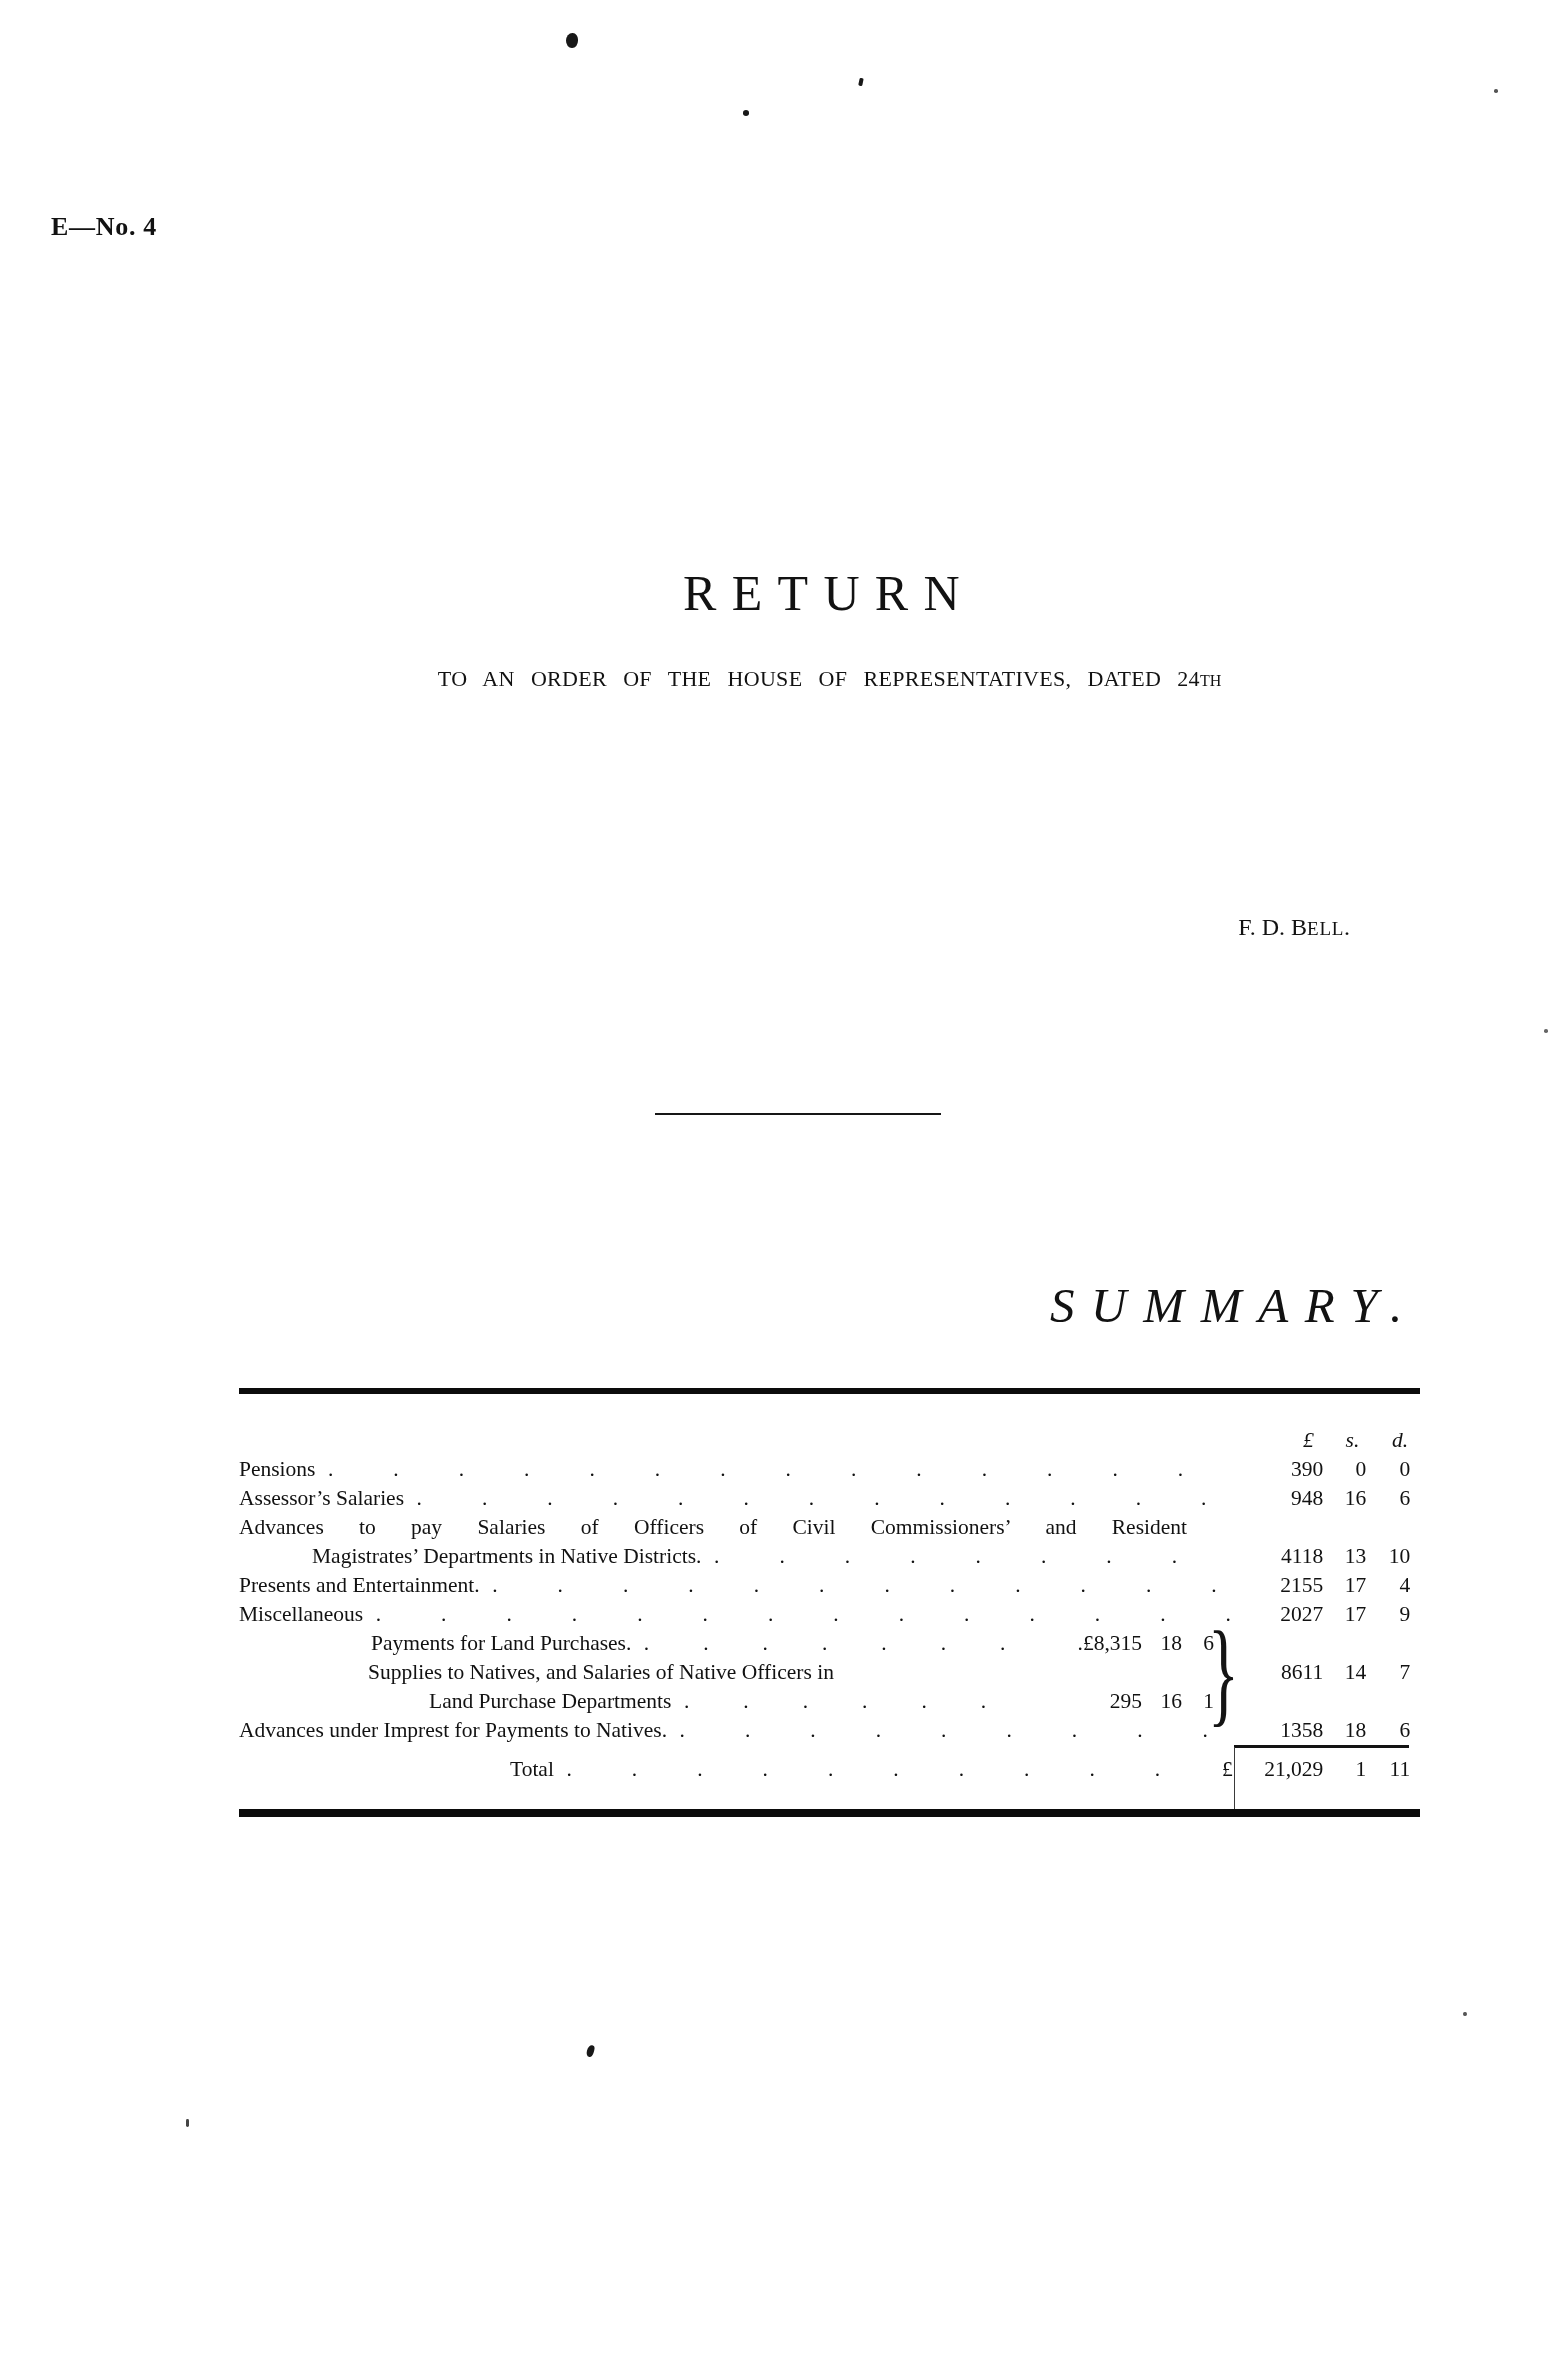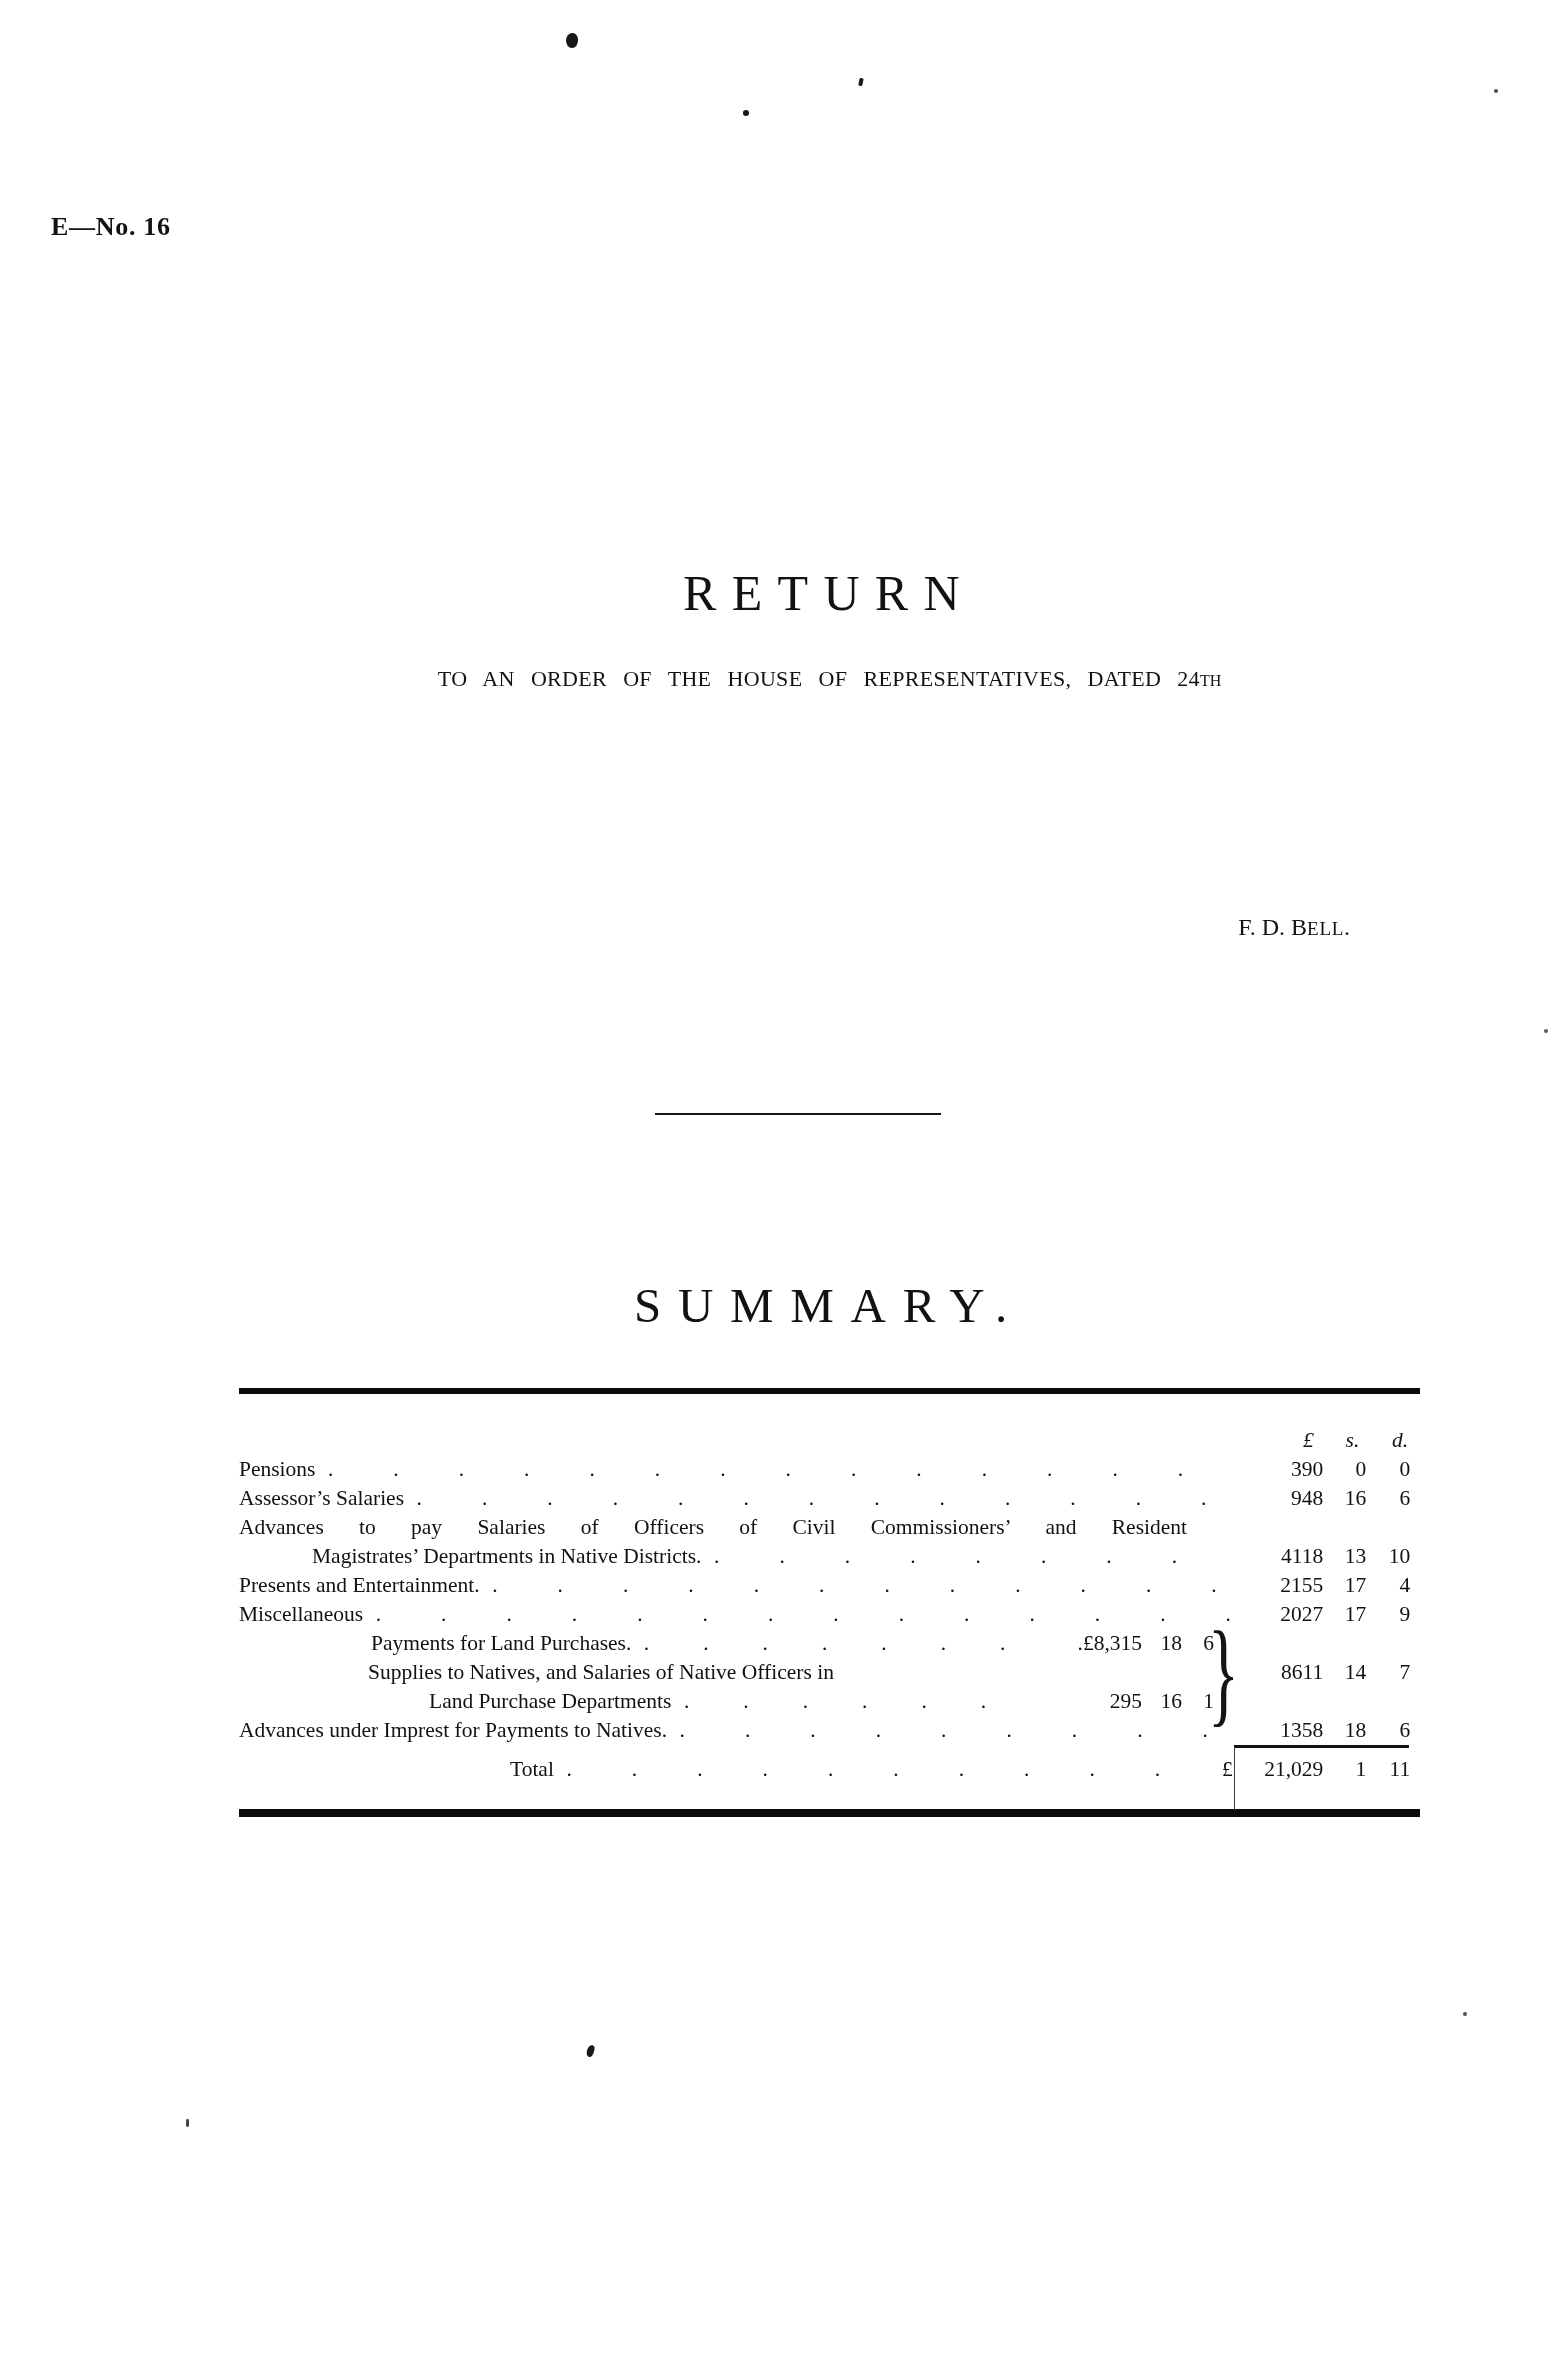--- a/index.html
+++ b/index.html
@@ -37,22 +37,23 @@
     box-sizing:border-box; padding-right:69px;
     text-align:right; font-size:24px;
   }
   .sig-small { font-size:19px; letter-spacing:0.7px; }
   .divider {
     position:absolute; left:655px; top:1113px; width:286px; height:2.1px;
     background:#171717;
   }
   .summary-heading {
     position:absolute; left:239px; top:1277px; width:1180px;
-    text-align:center; font-size:49px; letter-spacing:16.7px; font-weight:400;
+    text-align:right; font-size:49px; letter-spacing:16.7px; font-weight:400;
     white-space:nowrap;
+    font-style:italic;
   }
 
   
   .table {
     position:absolute; left:239px; top:1388px; width:1181px;
     font-size:21.5px;
   }
   .rule-top   { height:6.2px;  background:#0c0c0c; }
   .rule-bottom{ height:7.6px; background:#0b0b0b; }
   .t-head { margin-top:32px; display:flex; justify-content:flex-end;
@@ -115,21 +116,21 @@
   .spk-dot3   { left:1544px; top:1029px; width:3.5px;  height:3.5px;  border-radius:50%; background:#666; }
   .spk-comma  { left:587px;  top:2045px; width:7px; height:11.8px; border-radius:60% 40% 50% 50%; transform:rotate(14deg); }
   .spk-tick2  { left:186px;  top:2119px; width:2.8px;  height:7.6px; border-radius:1.4px; background:#444; }
   .spk-dot4   { left:1463px; top:2012px; width:3.5px;  height:4.2px;  border-radius:50%; background:#555; }
 </style>
 </head>
 <body>
 
 <div class="page">
 
-  <div class="doc-number">E—No. 16</div>
+  <div class="doc-number">E—No. 4</div>
 
   <div class="main-title">RETURN</div>
 
   <div class="order-line"><span>TO AN ORDER OF THE HOUSE OF REPRESENTATIVES, DATED 24</span><span class="ordinal">TH</span></div>
 
 
 
   <div class="signature"><span>F. D. B</span><span class="sig-small">ELL</span><span>.</span></div>
 
   <div class="divider"></div>

